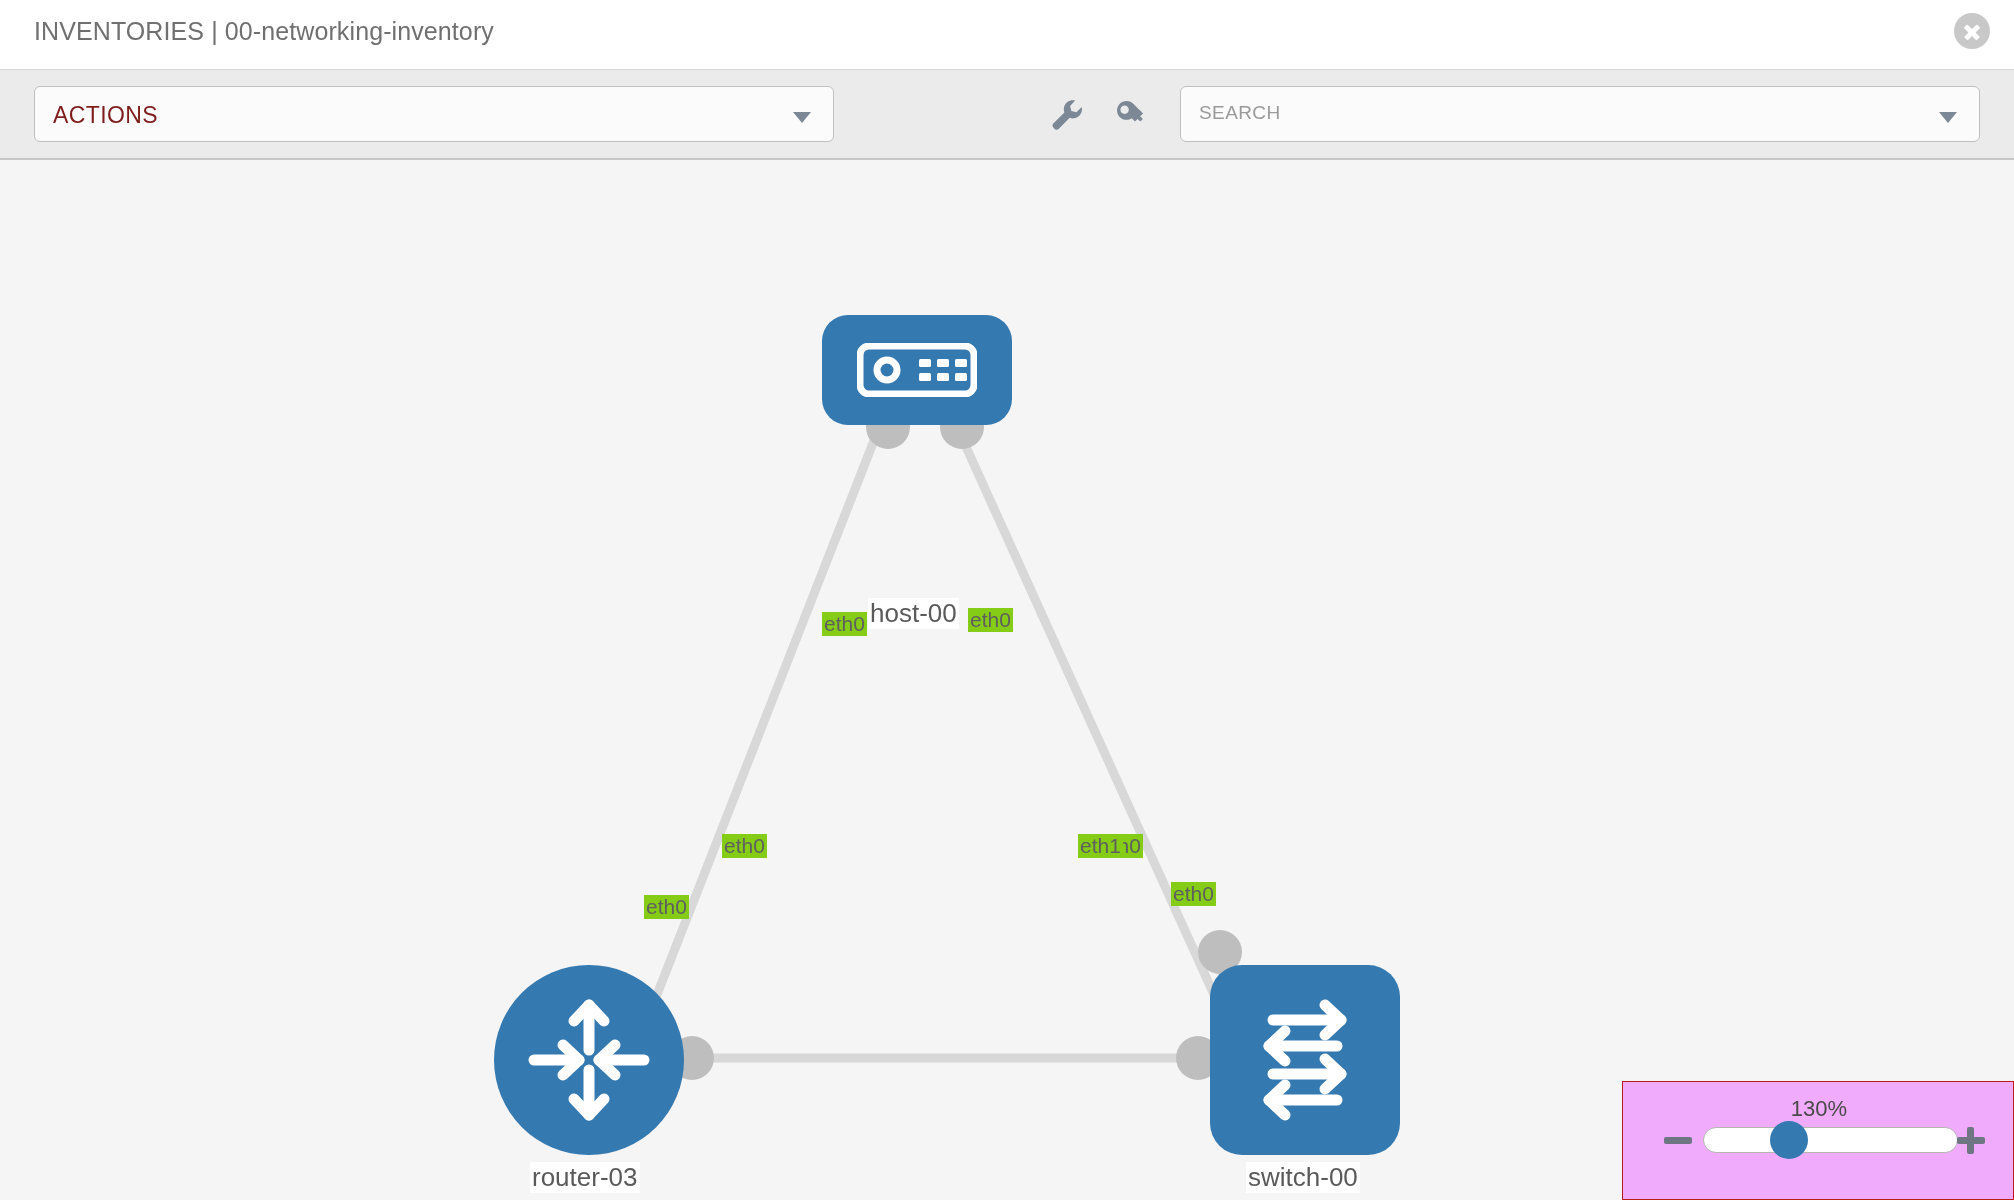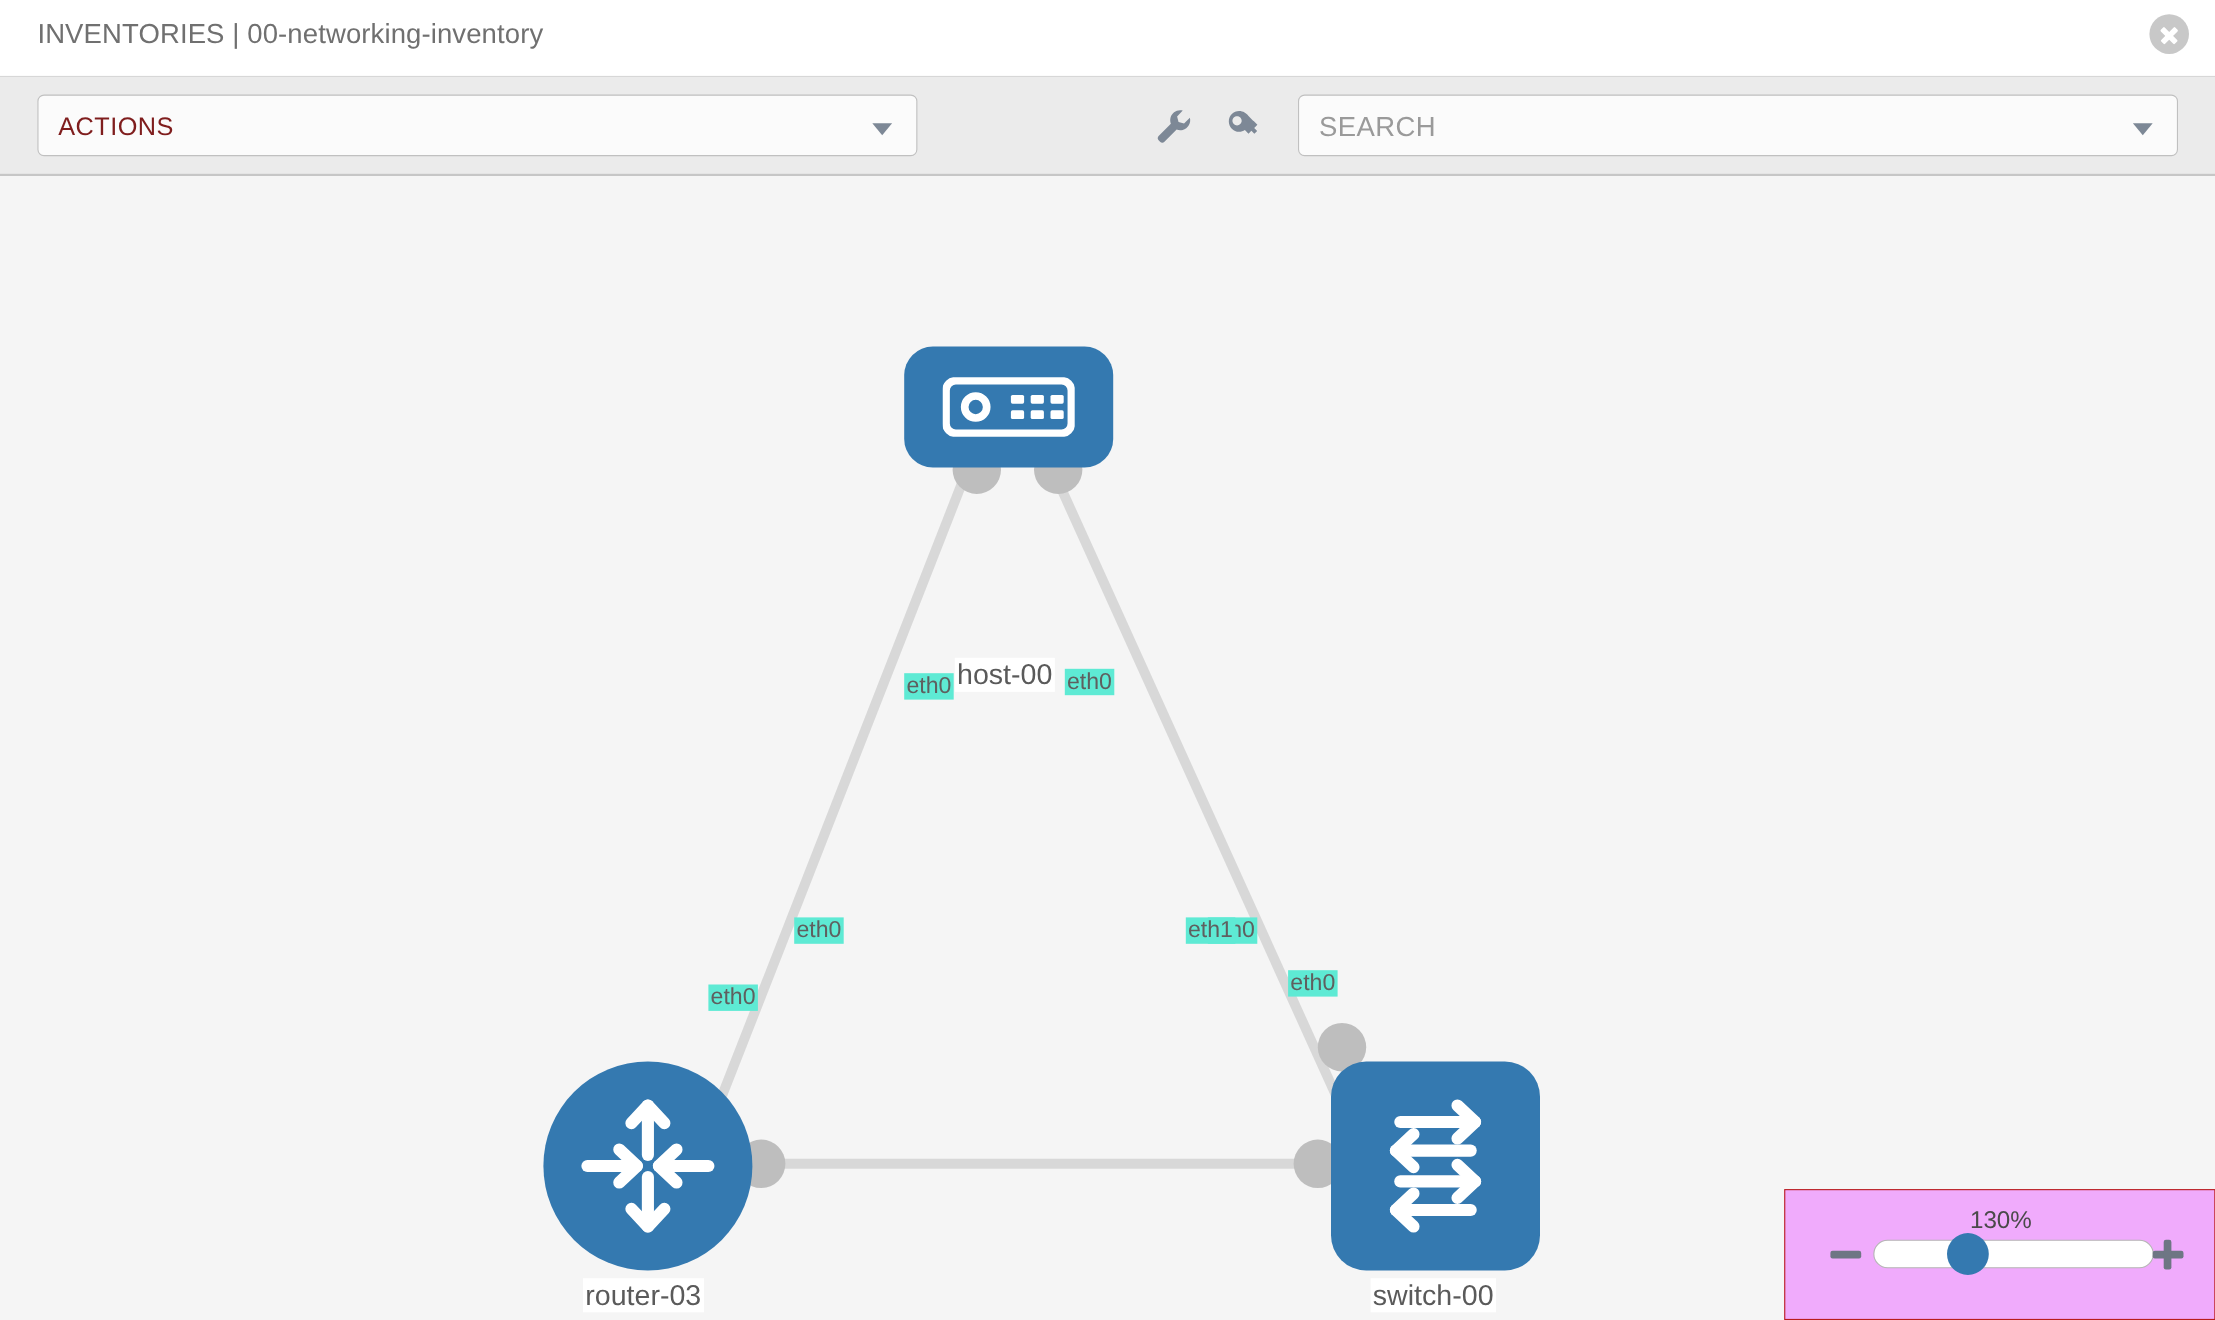--- a/index.html
+++ b/index.html
@@ -103,21 +103,21 @@
     left: 1180px; top: 16px;
     width: 800px; height: 56px;
     background: #fbfbfb;
     border: 1px solid #c0c0c0;
     border-radius: 6px;
     cursor: text;
   }
   .search-box .label {
     position: absolute;
     left: 18px; top: 15px;
-    font-size: 25px;
+    font-size: 19px;
     color: #9a9a9a;
     letter-spacing: 0.4px;
   }
 
   
   .canvas {
     position: absolute;
     left: 0; top: 160px;
     width: 2014px; height: 1040px;
     background: #f5f5f5;
@@ -173,21 +173,21 @@
     border-radius: 50%;
     background: #bebebe;
     cursor: pointer;
   }
 
   
   .iface-label {
     position: absolute;
     font-size: 21px;
     color: #5f5f5f;
-    background: #5eead4;
+    background: #84cc16;
     padding: 0 2px;
     white-space: nowrap;
   }
 
   
   .zoom-panel {
     position: absolute;
     left: 1622px; top: 1081px;
     width: 392px; height: 119px;
     background: #f0abfc;

